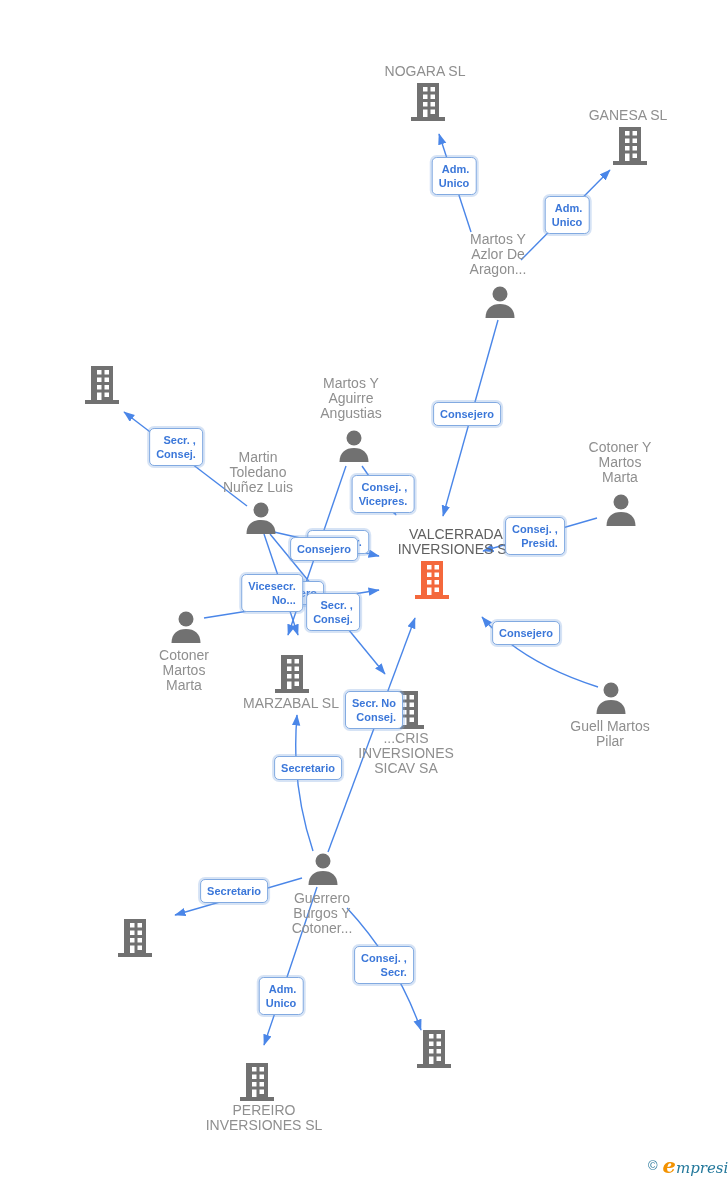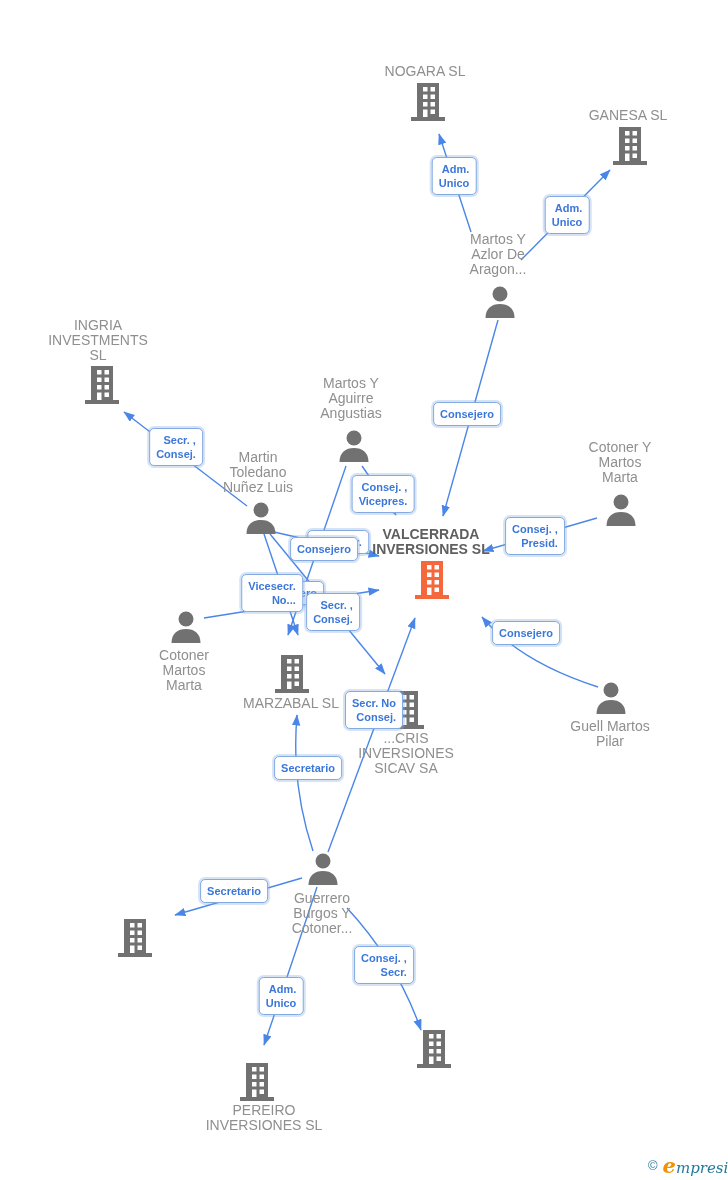--- a/index.html
+++ b/index.html
@@ -2,21 +2,21 @@
 <html><head>
 <meta charset="utf-8">
 <style>
   html,body{margin:0;padding:0;background:#ffffff;}
   .canvas{position:relative;width:728px;height:1180px;background:#ffffff;overflow:hidden;
           font-family:"Liberation Sans",sans-serif;}
   .edges{position:absolute;left:0;top:0;z-index:1;}
   .nlabel{position:absolute;transform:translateX(-50%);text-align:center;font-size:14px;
           line-height:15px;color:#8f8f8f;white-space:nowrap;z-index:4;}
   .nlabel div{white-space:nowrap;}
-  .nlabel.bold{font-weight:bold;color:#5f5f5f;}
+  .nlabel.bold{font-weight:normal;color:#5f5f5f;margin-left:25px;}
   .icon{position:absolute;z-index:4;color:#717171;}
   .icon.orange{color:#f4683c;}
   .ebox{position:absolute;transform:translate(-50%,-50%);background:#ffffff;
         border:1px solid #82aae1;border-radius:5px;
         box-shadow:0 0 0 2px rgba(130,170,225,.33);
         color:#3b77d9;font-size:11px;font-weight:bold;line-height:14px;
         padding:4px 6px;text-align:right;white-space:nowrap;z-index:6;}
   .ebox.under{z-index:5;}
   .footer-logo{position:absolute;left:648px;top:1153px;z-index:7;display:flex;align-items:center;}
   .copy{color:#2b7a9e;font-size:13px;margin-right:5px;}
@@ -127,25 +127,20 @@
   <svg class="icon" style="left:305px;top:853px" width="36" height="32">
       <use href="#prsn"></use>
     </svg>
 
   <div class="nlabel" style="left:425px;top:64px">
       <div>NOGARA SL</div>
     </div>
   <div class="nlabel" style="left:628px;top:108px">
       <div>GANESA SL</div>
     </div>
-  <div class="nlabel" style="left:98px;top:318px">
-      <div>INGRIA</div>
-      <div>INVESTMENTS</div>
-      <div>SL</div>
-    </div>
   <div class="nlabel bold" style="left:431px;top:527px">
       <div>VALCERRADA</div>
       <div>INVERSIONES SL</div>
     </div>
   <div class="nlabel" style="left:291px;top:696px">
       <div>MARZABAL SL</div>
     </div>
   <div class="nlabel" style="left:406px;top:731px">
       <div>...CRIS</div>
       <div>INVERSIONES</div>

